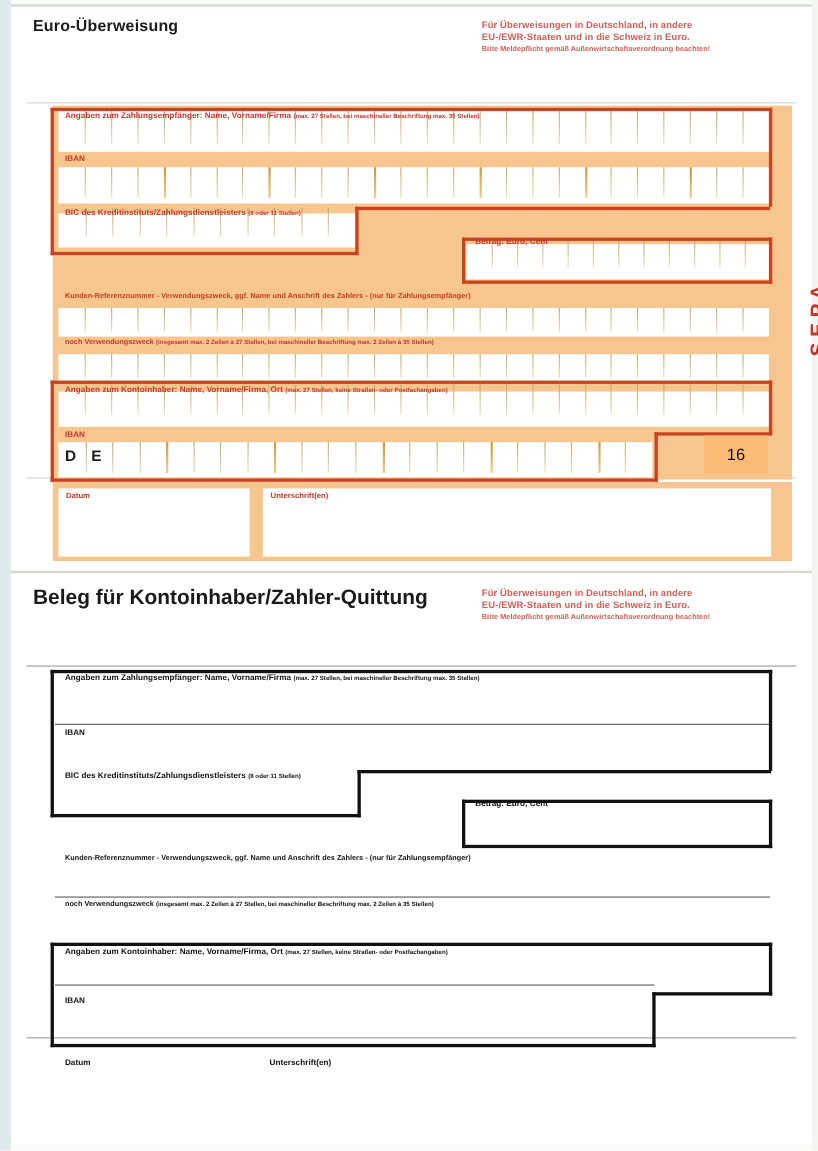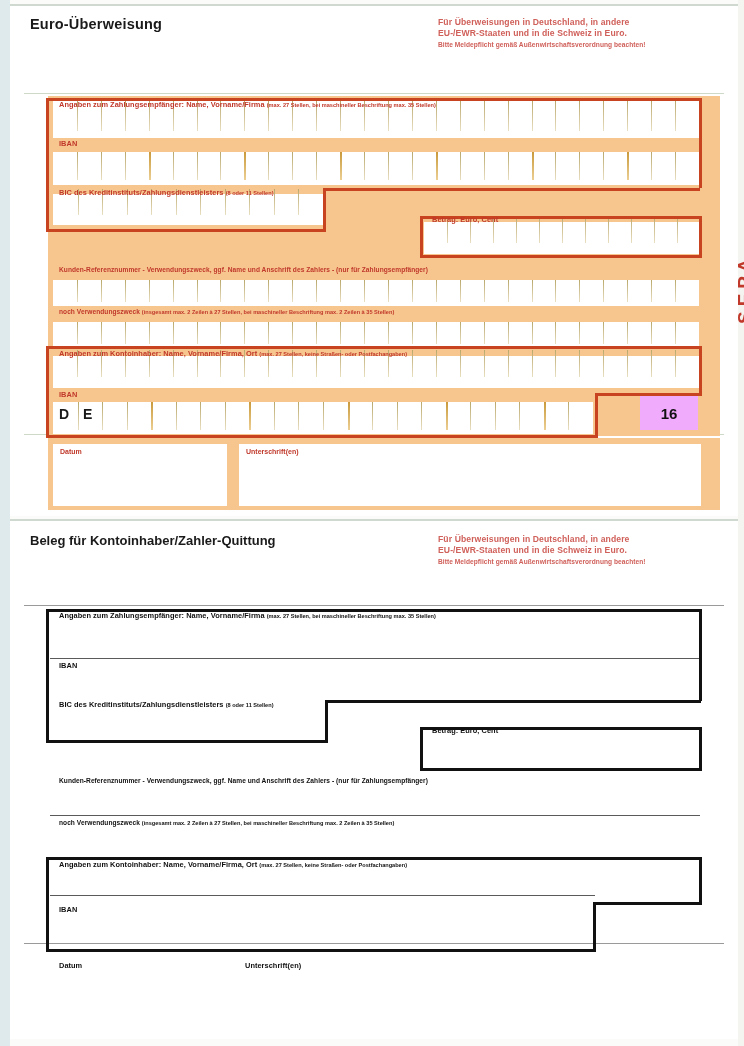--- a/index.html
+++ b/index.html
@@ -63,44 +63,44 @@
 
   
   .sepa {
     position:absolute; font-size:19px; font-weight:bold; letter-spacing:5px;
     transform:rotate(-90deg); transform-origin:left top; white-space:nowrap;
   }
   .sepa.a { color:#c0392b; left:724px; top:320px; }
 
   
   .sixteen {
-    position:absolute; background:#f0abfc; display:flex;
+    position:absolute; background:#fdba74; display:flex;
     align-items:center; justify-content:center;
-    font-size:15px; font-weight:bold; color:#111;
+    font-size:15px; font-weight:normal; color:#111;
   }
 
   
   .de {
     position:absolute; font-size:14px; font-weight:bold; color:#1a1a1a;
     font-family:"Liberation Sans", sans-serif;
   }
 
   
   .sigbox { position:absolute; background:#fff; }
   .sigbox .lbl2 {
     position:absolute; left:7px; top:4px;
     font-size:7px; font-weight:bold; color:#c0392b;
   }
 
   
   .formB { position:absolute; left:10px; top:519px; width:728px; height:520px; background:#ffffff; }
   .formB .sep-top { position:absolute; left:0; top:0; width:728px; height:2px; background:#cfd9d0; }
 
   .hdrB { position:absolute; left:14px; top:10px; width:700px; height:60px; }
-  .title-b { font-size:13px; font-weight:bold; color:#1a1a1a; position:absolute; left:6px; top:4px; }
+  .title-b { font-size:19px; font-weight:bold; color:#1a1a1a; position:absolute; left:6px; top:4px; }
 
   .ruleB { position:absolute; left:14px; top:86px; width:700px; height:1px; background:#9a9a9a; }
   .ruleB2 { position:absolute; left:14px; top:424px; width:700px; height:1px; background:#9a9a9a; }
 
   .bodyB { position:absolute; left:32px; top:86px; width:684px; height:420px; }
   .barK { position:absolute; background:#111; }
   .hairK { position:absolute; background:#5a5a5a; height:1px; }
   .row.k .lbl { color:#111; }
   .row.k .lbl .sm { color:#111; }
 </style>

